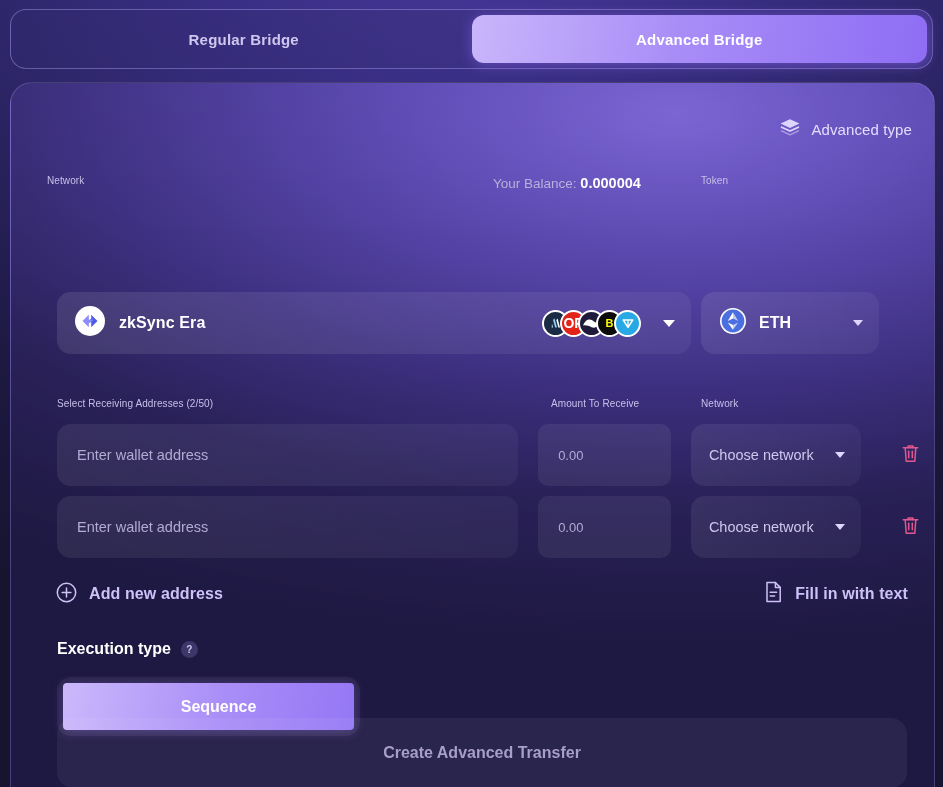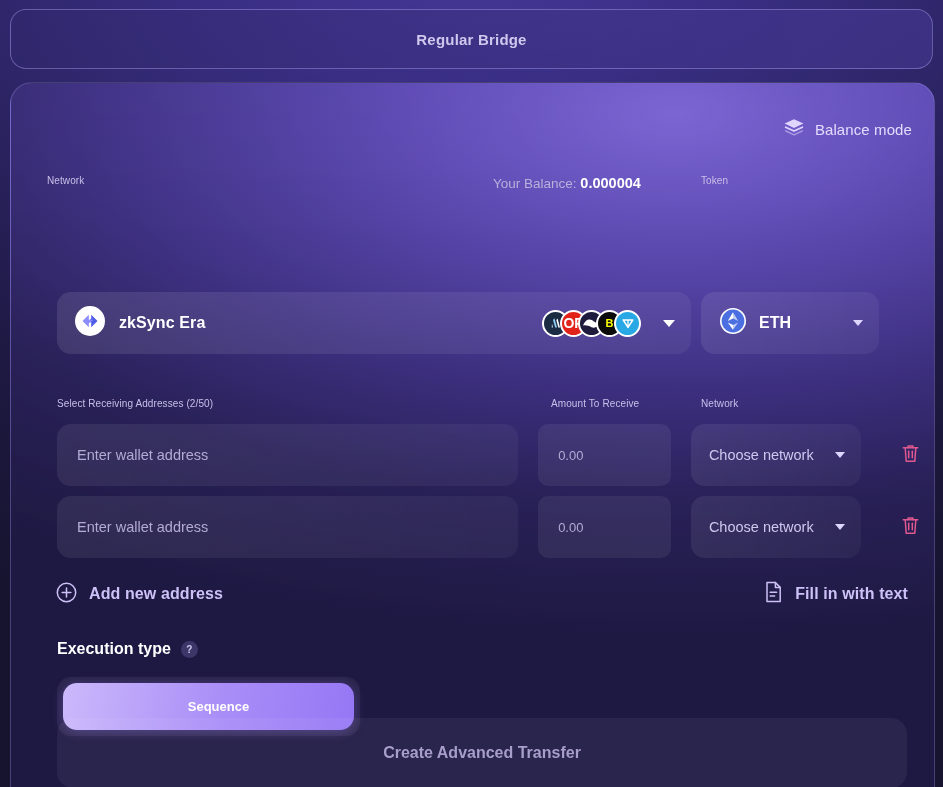--- a/index.html
+++ b/index.html
@@ -292,23 +292,23 @@
     border-radius: 14px;
     background: rgba(255,255,255,0.055);
     display: flex;
     align-items: center;
     padding: 6px;
     gap: 0;
   }
   .exec-opt {
     flex: 1 1 0;
     height: 100%;
-    border-radius: 14px;
+    border-radius: 4px;
     display: flex; align-items: center; justify-content: center;
-    font-size: 13px;
+    font-size: 16px;
     color: #b9b1d8;
     cursor: pointer;
     user-select: none;
     padding-left: 20px;
   }
   .exec-opt.active {
     background: linear-gradient(100deg, #cbb9fb 0%, #a98df7 55%, #9577f5 100%);
     color: #ffffff;
     font-weight: 700;
     box-shadow: 0 2px 12px rgba(150,110,250,0.35);
@@ -331,33 +331,34 @@
     user-select: none;
   }
 </style>
 </head>
 <body>
 
 <div class="page">
 
   <div class="tabs">
     <div class="tab">Regular Bridge</div>
+    <div class="tab active">Advanced Bridge</div>
   </div>
 
   <div class="card">
 
     <div class="advanced-mode">
       <span>
         <svg width="22" height="18" viewBox="0 0 22 18" fill="none">
           <path d="M11 1.2 L20.4 5.6 L11 10 L1.6 5.6 Z" fill="#ded6ff"></path>
           <path d="M2.6 9.2 L11 13.1 L19.4 9.2" stroke="#ded6ff" stroke-width="1.7" fill="none" stroke-linecap="round" stroke-linejoin="round"></path>
           <path d="M2.6 12.9 L11 16.8 L19.4 12.9" stroke="#ded6ff" stroke-width="1.4" fill="none" stroke-linecap="round" stroke-linejoin="round" opacity="0.55"></path>
         </svg>
       </span>
-      <span class="label">Balance mode</span>
+      <span class="label">Advanced type</span>
     </div>
 
     <div class="row-net-labels">
       <div class="section-label lbl-network">Network</div>
       <div class="lbl-balance">
         <span>Your Balance:</span>
         <b>0.000004</b>
       </div>
       <div class="section-label lbl-token">Token</div>
     </div>

